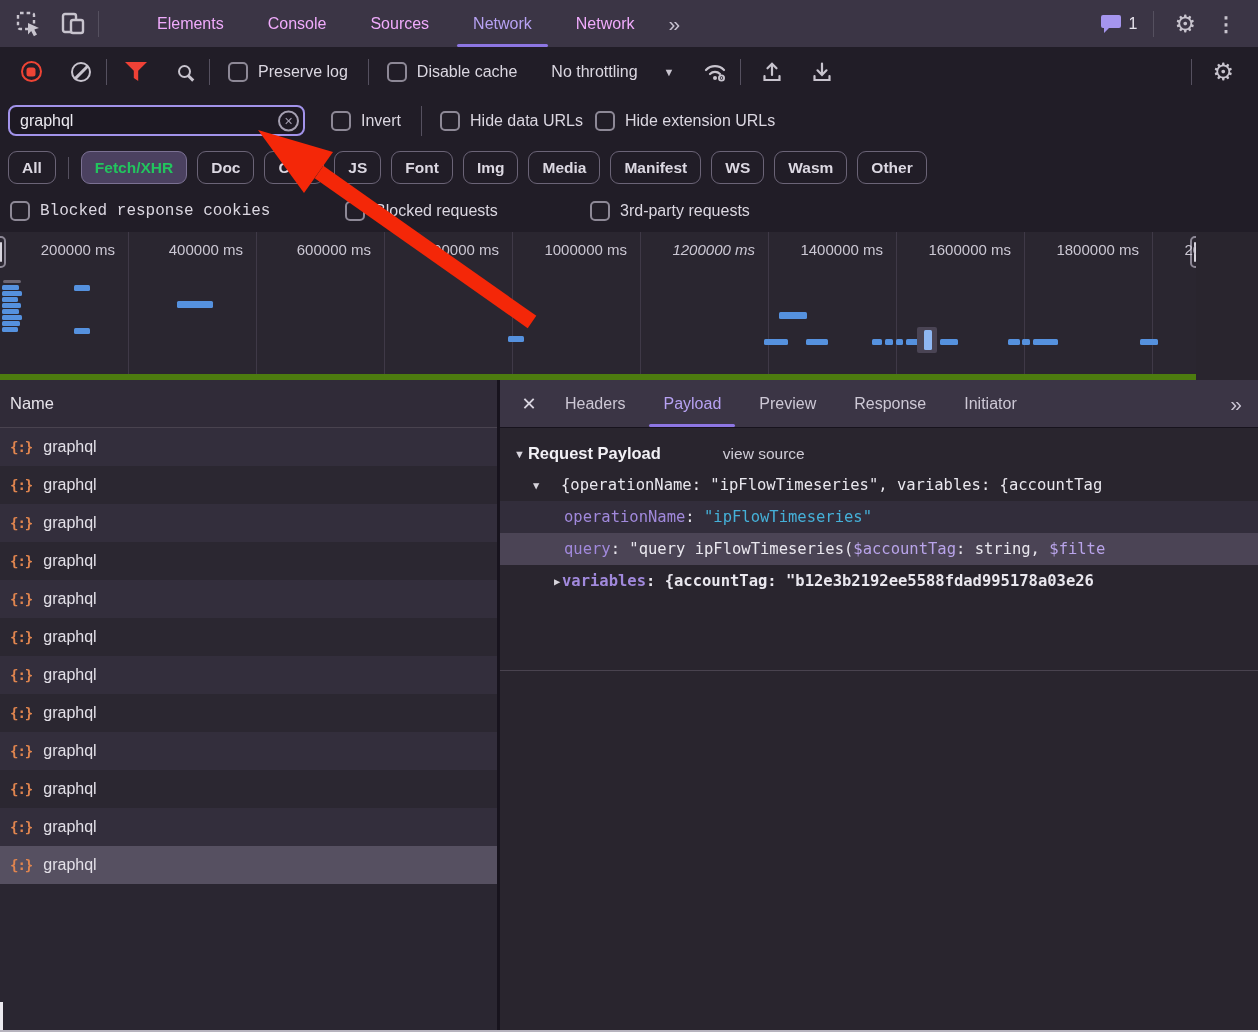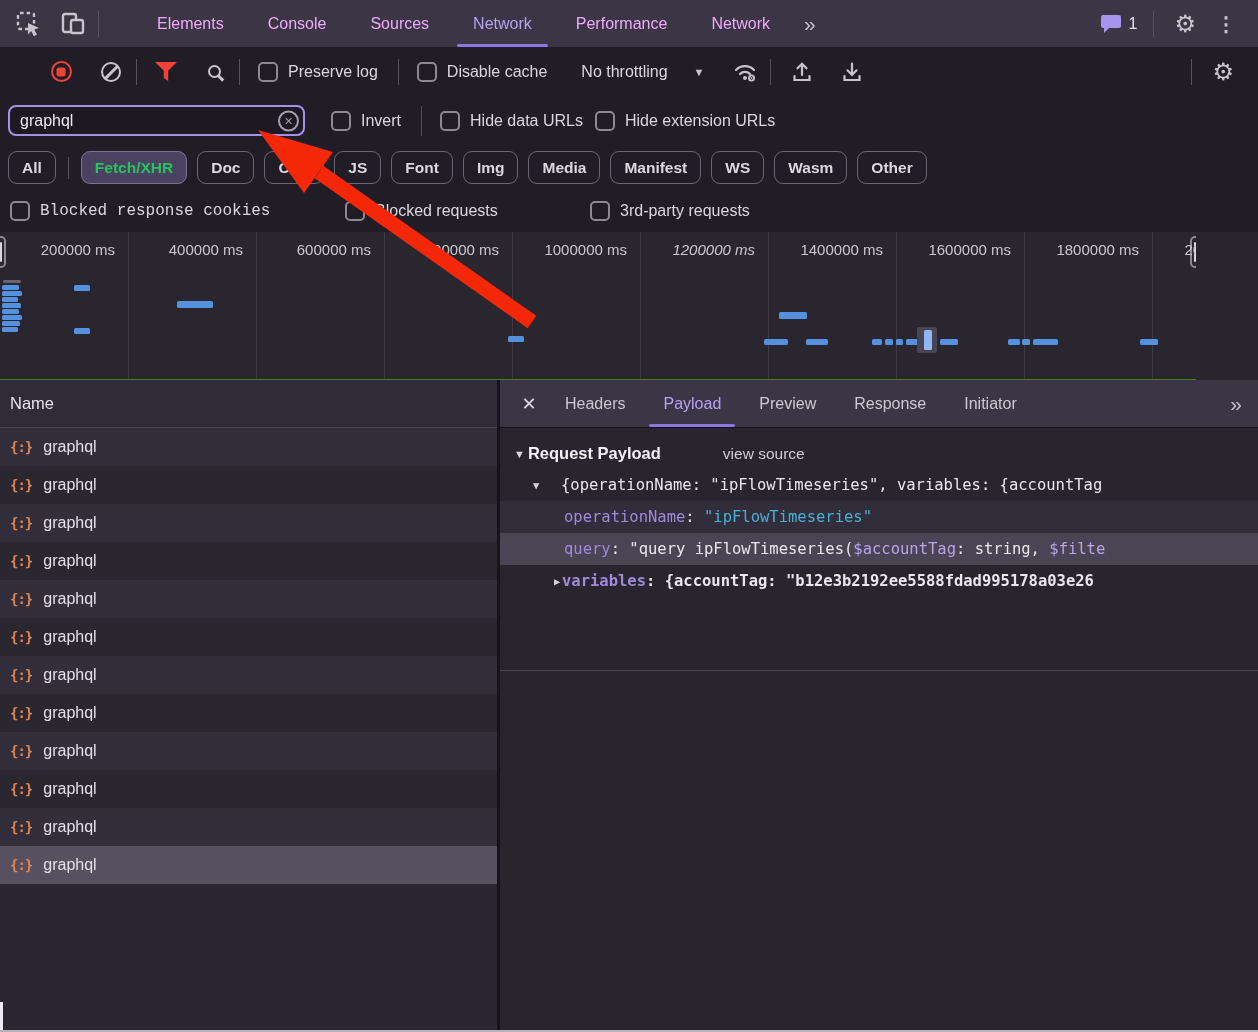--- a/index.html
+++ b/index.html
@@ -22,21 +22,21 @@
   .tab.selected{color:var(--accent-text);}
   .tab.selected::after{content:"";position:absolute;left:6px;right:6px;bottom:0;height:3px;border-radius:2px;background:var(--accent);}
   .more-chevrons{font-size:21px;color:#c9c4d2;padding:0 12px;letter-spacing:-2px;}
   .topbar-right{margin-left:auto;display:flex;align-items:center;padding-right:12px;}
   .badge-group{display:flex;align-items:center;gap:7px;margin-right:6px;}
   .badge-count{font-size:16px;color:#e6e3ec;}
   .gear{font-size:24px;color:#c8c4ce;line-height:1;padding:0 10px;}
   .dots{font-size:20px;color:#c8c4ce;font-weight:bold;padding:0 10px;}
   
   .toolbar2{position:absolute;left:0;top:47px;width:1258px;height:49px;background:var(--dark-bg);
-    display:flex;align-items:center;padding-left:30px;}
+    display:flex;align-items:center;}
   .icon-btn{display:flex;align-items:center;justify-content:center;width:30px;height:30px;flex:none;}
   .rec{width:21px;height:21px;border:2.5px solid var(--record-red);border-radius:50%;position:relative;}
   .rec::after{content:"";position:absolute;left:50%;top:50%;transform:translate(-50%,-50%);
     width:9px;height:9px;background:var(--record-red);border-radius:2.5px;}
   .slash{width:20px;height:20px;border:2.5px solid #c8c4ce;border-radius:50%;position:relative;}
   .slash::after{content:"";position:absolute;left:50%;top:-1px;width:2.5px;height:19px;background:#c8c4ce;
     transform:translateX(-50%) rotate(45deg);transform-origin:center;}
   .funnel{width:22px;height:19px;background:var(--filter-red);
     clip-path:polygon(0 0,100% 0,60% 46%,60% 100%,40% 84%,40% 46%);}
   .mag{width:13px;height:13px;border:2.5px solid #c8c4ce;border-radius:50%;position:relative;}
@@ -60,21 +60,21 @@
   .chiprow{position:absolute;left:0;top:145px;width:1258px;height:45px;background:var(--dark-bg);
     display:flex;align-items:center;gap:10px;padding-left:8px;}
   .chip{height:33px;display:flex;align-items:center;padding:0 13px;border:1.5px solid var(--chip-border);
     border-radius:9px;font-size:15.5px;font-weight:600;color:#dcd8e2;white-space:nowrap;flex:none;}
   .chip.selected{background:var(--chip-selected);border-color:#7b7193;color:#22c55e;}
   
   .blockedrow{position:absolute;left:0;top:190px;width:1258px;height:42px;background:var(--dark-bg);}
   .blockedrow .cb-group{position:absolute;top:50%;transform:translateY(-50%);}
   
   .overview{position:absolute;left:0;top:232px;width:1196px;height:148px;background:var(--overview-bg);
-    border-bottom:1px solid #4d7c0f;overflow:hidden;}
+    border-bottom:6px solid #4d7c0f;overflow:hidden;}
   .ov-divider{position:absolute;top:0;bottom:0;width:1px;background:#3f3947;}
   .ov-label{position:absolute;top:9px;width:110px;text-align:right;font-size:15px;color:#cbc7d3;white-space:nowrap;}
   .bar{position:absolute;border-radius:1.5px;background:var(--wf-blue);}
   .bar.dim{background:#6b6572;}
   .bar.selbg{background:#4a4454;border-radius:2px;}
   .bar.bright{background:var(--wf-bright);}
   .handle{position:absolute;top:4px;width:10px;height:32px;border:2px solid #8d8896;border-radius:6px;background:var(--overview-bg);}
   .handle::after{content:"";position:absolute;top:4px;bottom:4px;width:2px;background:#d8d5de;border-radius:1px;}
   .handle.left{left:-4px;}.handle.left::after{left:2px;}
   .handle.right{right:-4px;}.handle.right::after{right:2px;}
@@ -135,21 +135,20 @@
           <rect x="11" y="9" width="12" height="13" rx="2" fill="#3b3545" stroke="#c8c4ce" stroke-width="2.4"></rect>
         </svg>
       </span>
     </div>
     <span class="vdiv"></span>
     <div class="tabs" id="main-tabs">
         <div class="tab">Elements</div>
         <div class="tab">Console</div>
         <div class="tab">Sources</div>
         <div class="tab selected">Network</div>
-        <div class="tab">Performance</div>
         <div class="tab">Network</div>
       </div>
     <span class="more-chevrons">»</span>
     <div class="topbar-right">
       <span class="badge-group">
         <svg width="22" height="21" viewBox="0 0 22 21">
           <path d="M3 2 h16 a2 2 0 0 1 2 2 v9 a2 2 0 0 1 -2 2 h-10 l-5 5 v-5 h-1 a2 2 0 0 1 -2 -2 v-9 a2 2 0 0 1 2 -2 z" fill="#a595ee"></path>
         </svg>
         <span class="badge-count">1</span>
       </span>

